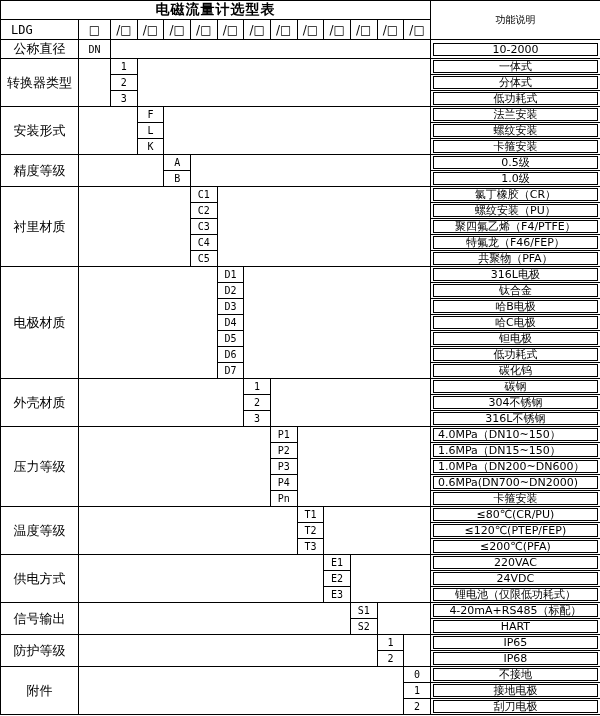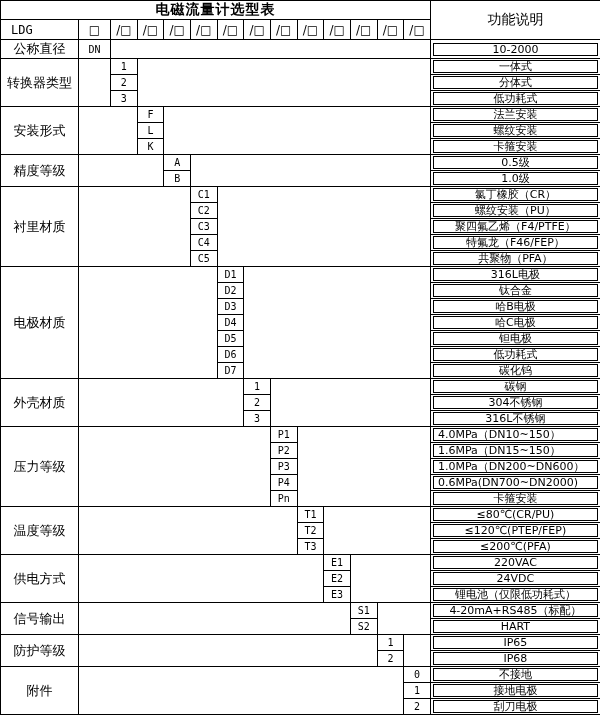--- a/index.html
+++ b/index.html
@@ -4,21 +4,21 @@
 <style>
   html,body{margin:0;padding:0;background:#ffffff;}
   body{width:600px;font-family:"DejaVu Sans",sans-serif;color:#000;}
   table{border-collapse:collapse;table-layout:fixed;width:600px;}
   td{border:1px solid #000;padding:0;text-align:center;vertical-align:middle;overflow:hidden;white-space:nowrap;}
   tr.r-title{height:18px;}
   tr.r-ldg{height:20px;}
   tr.r-dn{height:17px;}
   tr.opt{height:16px;}
   .title{font-weight:bold;font-size:14px;letter-spacing:1px;}
-  .rhead{font-size:14px;border-radius:8px;}
+  .rhead{font-size:10px;border-radius:8px;}
   .ldg{font-size:12px;text-align:left;padding-left:10px;font-family:"DejaVu Sans Mono",monospace;}
   .slot{font-size:12px;padding:0;}
   .glabel{font-size:13px;}
   .code{font-size:10px;font-family:"DejaVu Sans Mono",monospace;}
   .desc{padding:0;}
   .box{border:1px solid #000;margin:1px 2px;height:11px;font-size:11px;line-height:11px;display:flex;align-items:center;justify-content:center;}
   .box.left{justify-content:flex-start;padding-left:4px;}
 </style>
 </head>
 <body>

